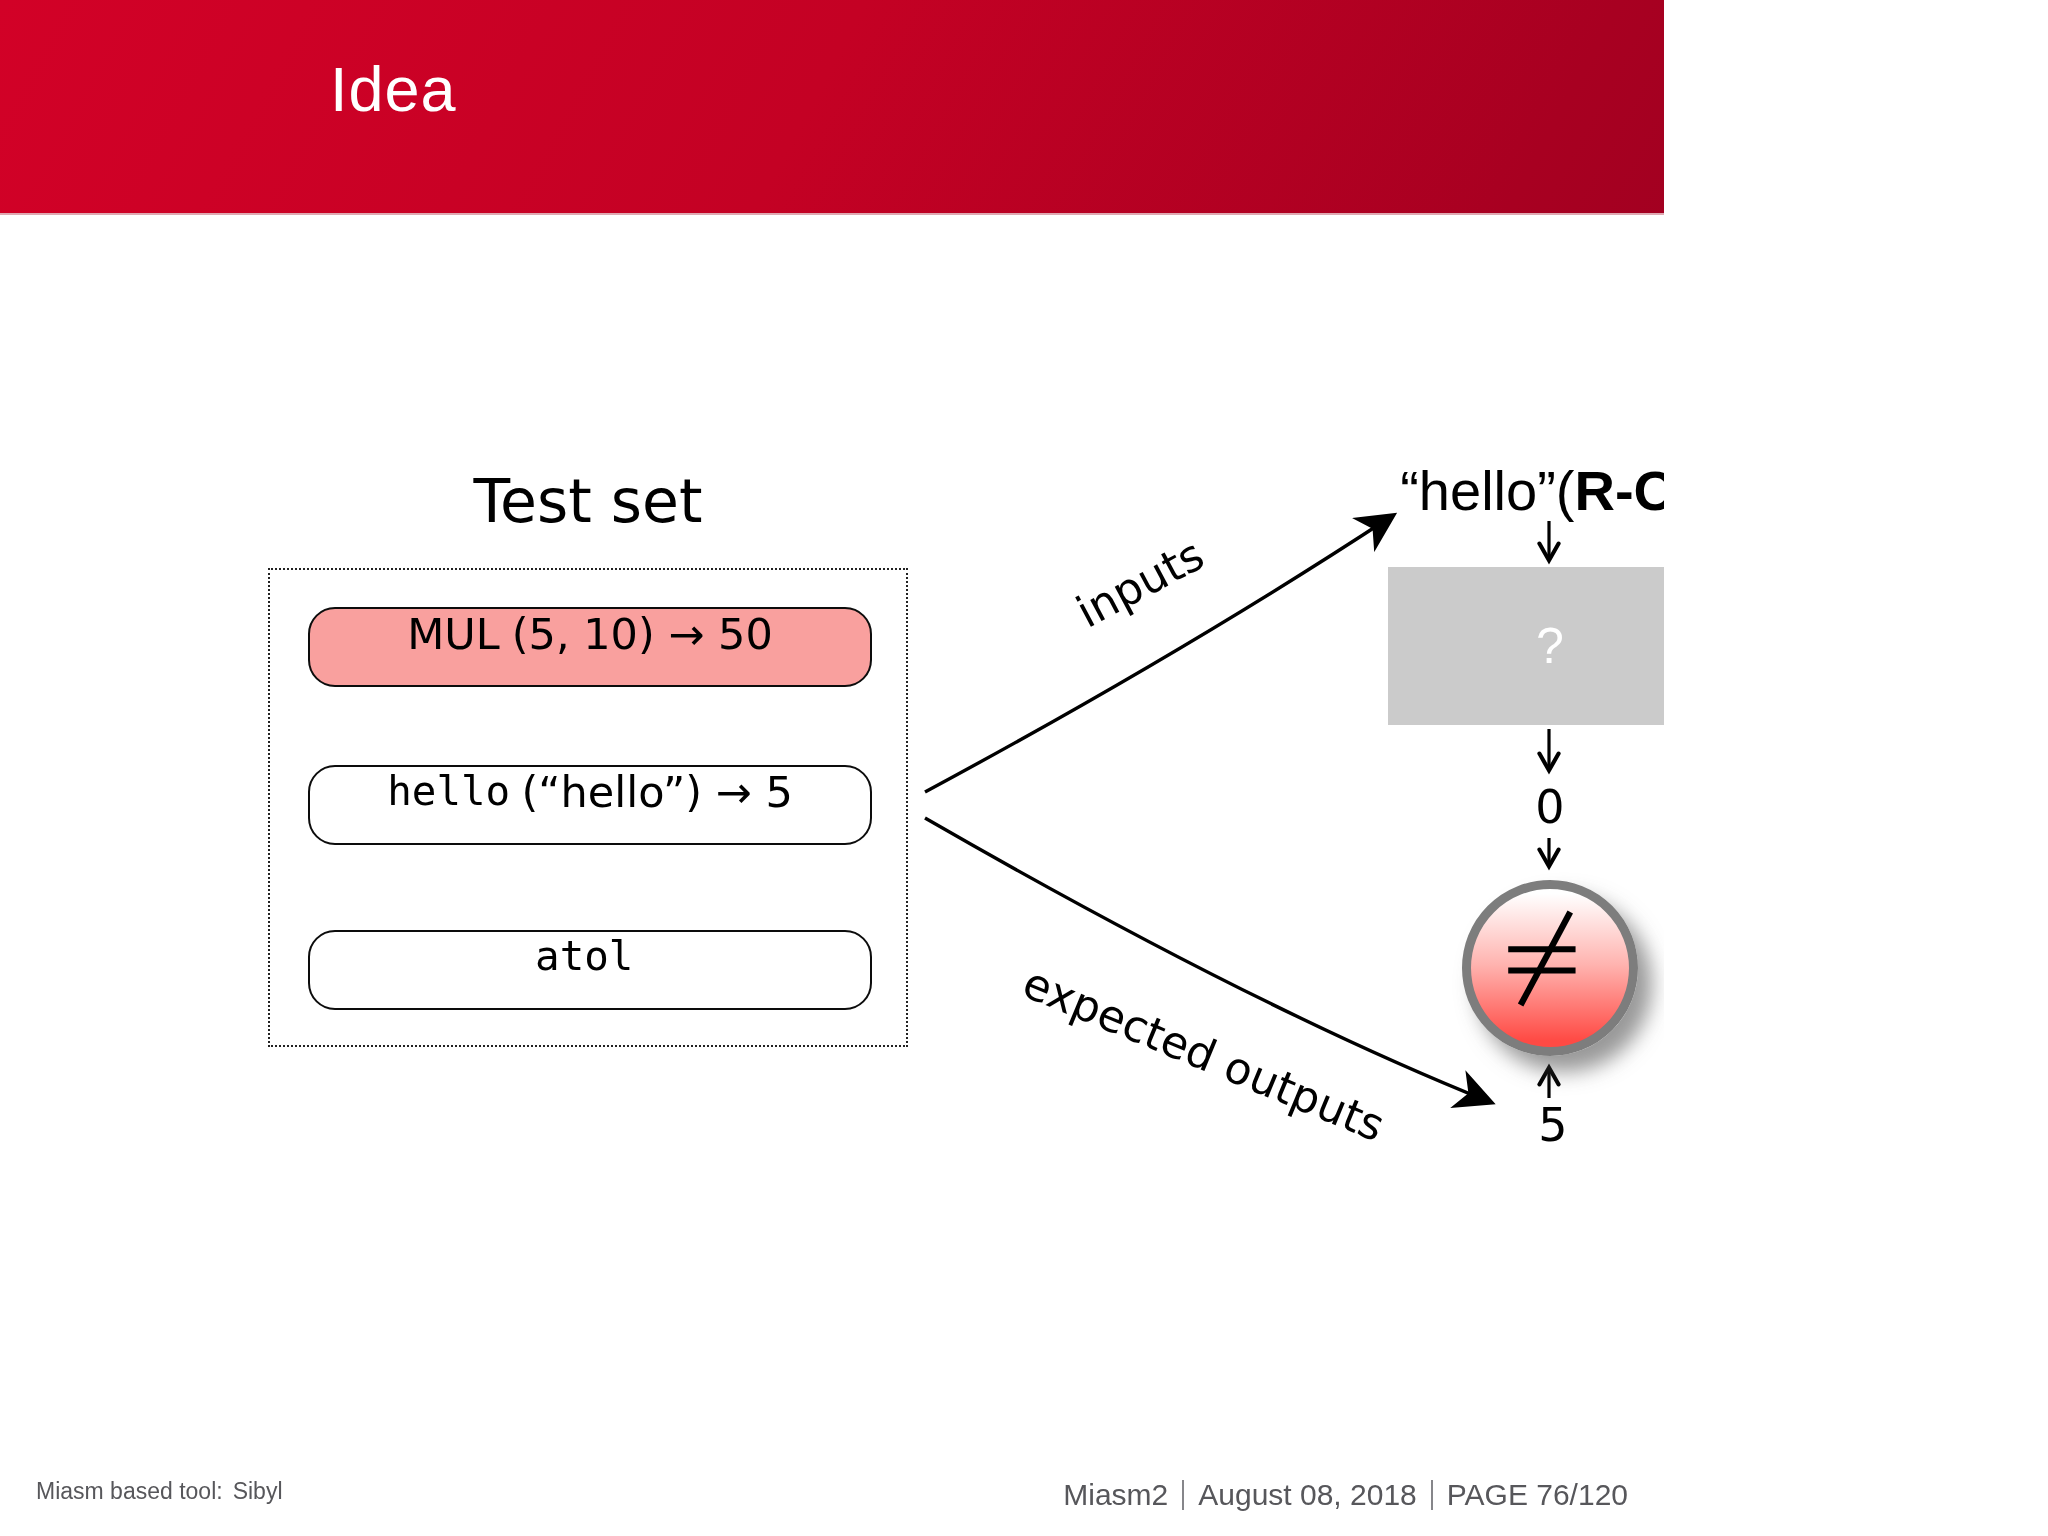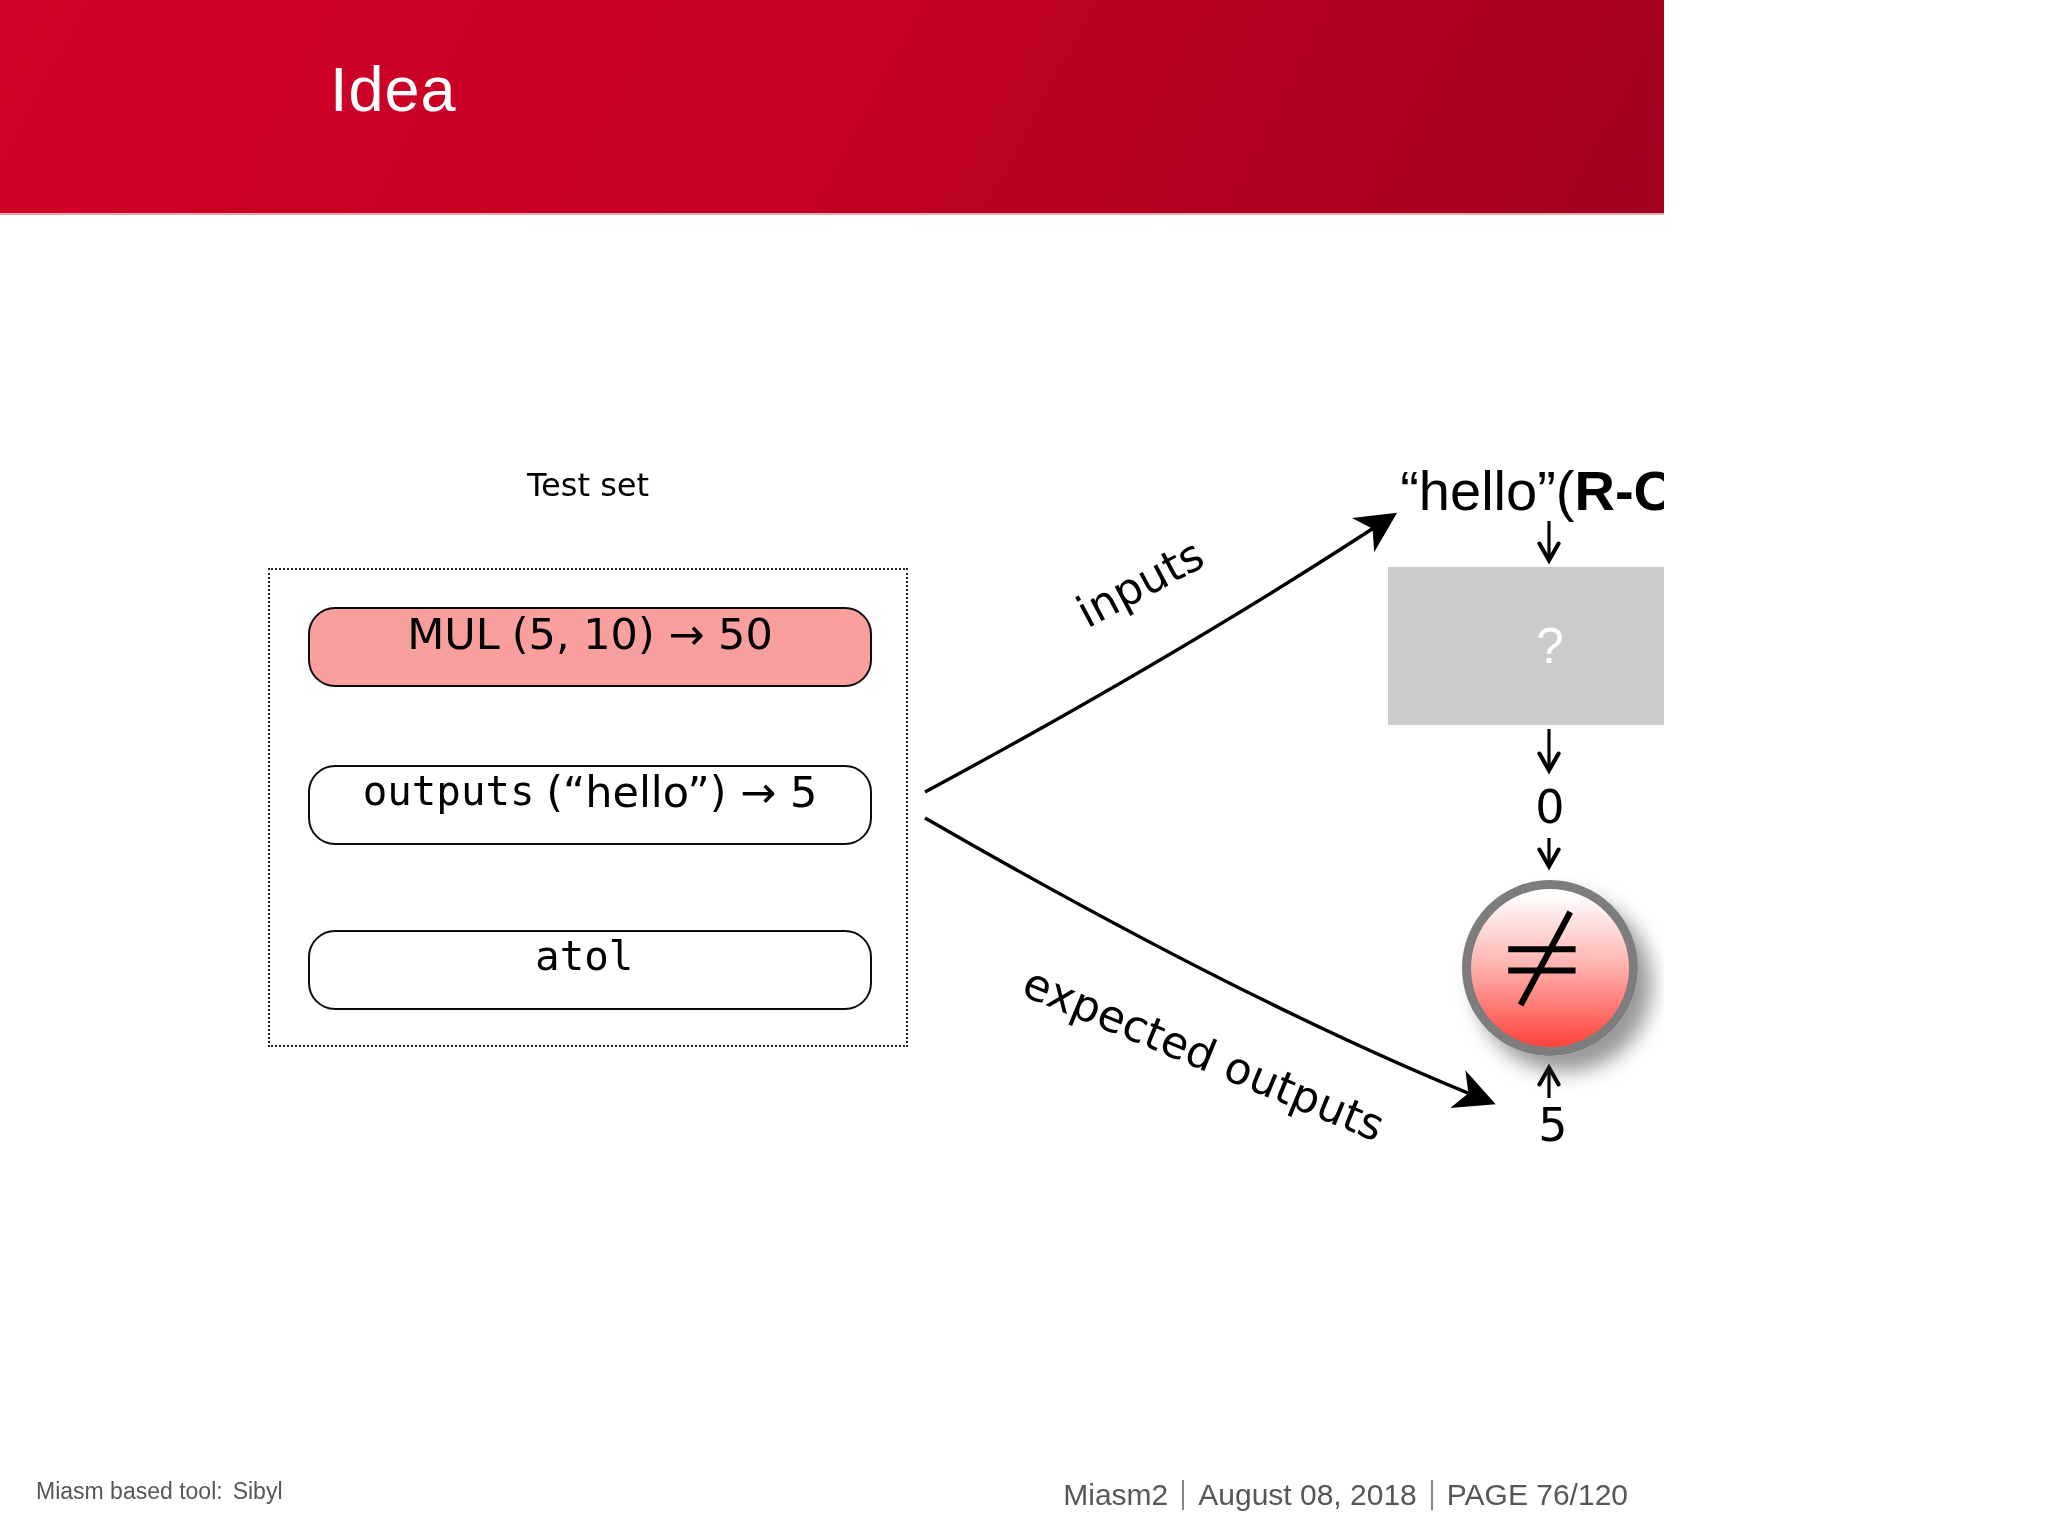--- a/index.html
+++ b/index.html
@@ -15,21 +15,21 @@
     border-bottom:2px solid #dfa9b2;
   }
   .band h1{
     position:absolute;left:330px;top:58px;margin:0;
     font-size:63px;font-weight:400;color:#ffffff;letter-spacing:1px;line-height:1;
   }
 
   
   .testset-label{
     position:absolute;left:588px;top:466px;transform:translateX(-50%);
-    font-family:"DejaVu Sans",sans-serif;font-size:32px;
+    font-family:"DejaVu Sans",sans-serif;font-size:60px;
   }
   .testset-box{
     position:absolute;left:268px;top:568px;width:636px;height:475px;
     border:2.5px dotted #222;
   }
   .case{
     position:absolute;left:308px;width:560px;height:76px;
     background:#ffffff;border:2.5px solid #0c0c0c;border-radius:27px;
     display:flex;align-items:flex-start;justify-content:center;
     font-family:"DejaVu Sans",sans-serif;font-size:43px;white-space:nowrap;
@@ -104,21 +104,21 @@
 
   <div class="testset-box">
     
   </div>
 
   <div class="case case-1">
     <span class="fn">MUL</span>
     <span>(5, 10) → 50</span>
   </div>
   <div class="case case-2">
-    <span class="fn mono">outputs</span>
+    <span class="fn mono">hello</span>
     <span>(“hello”) → 5</span>
   </div>
   <div class="case case-3">
     <span class="fn mono">atol</span>
   </div>
 
   <svg class="overlay" viewBox="0 0 2048 1536" xmlns="http://www.w3.org/2000/svg">
     <defs>
       <marker id="stealth" viewBox="0 0 10 10" refX="8.5" refY="5" markerWidth="12" markerHeight="12" orient="auto">
         <path d="M 0 0 L 10 5 L 0 10 L 2.8 5 z" fill="#000"></path>

